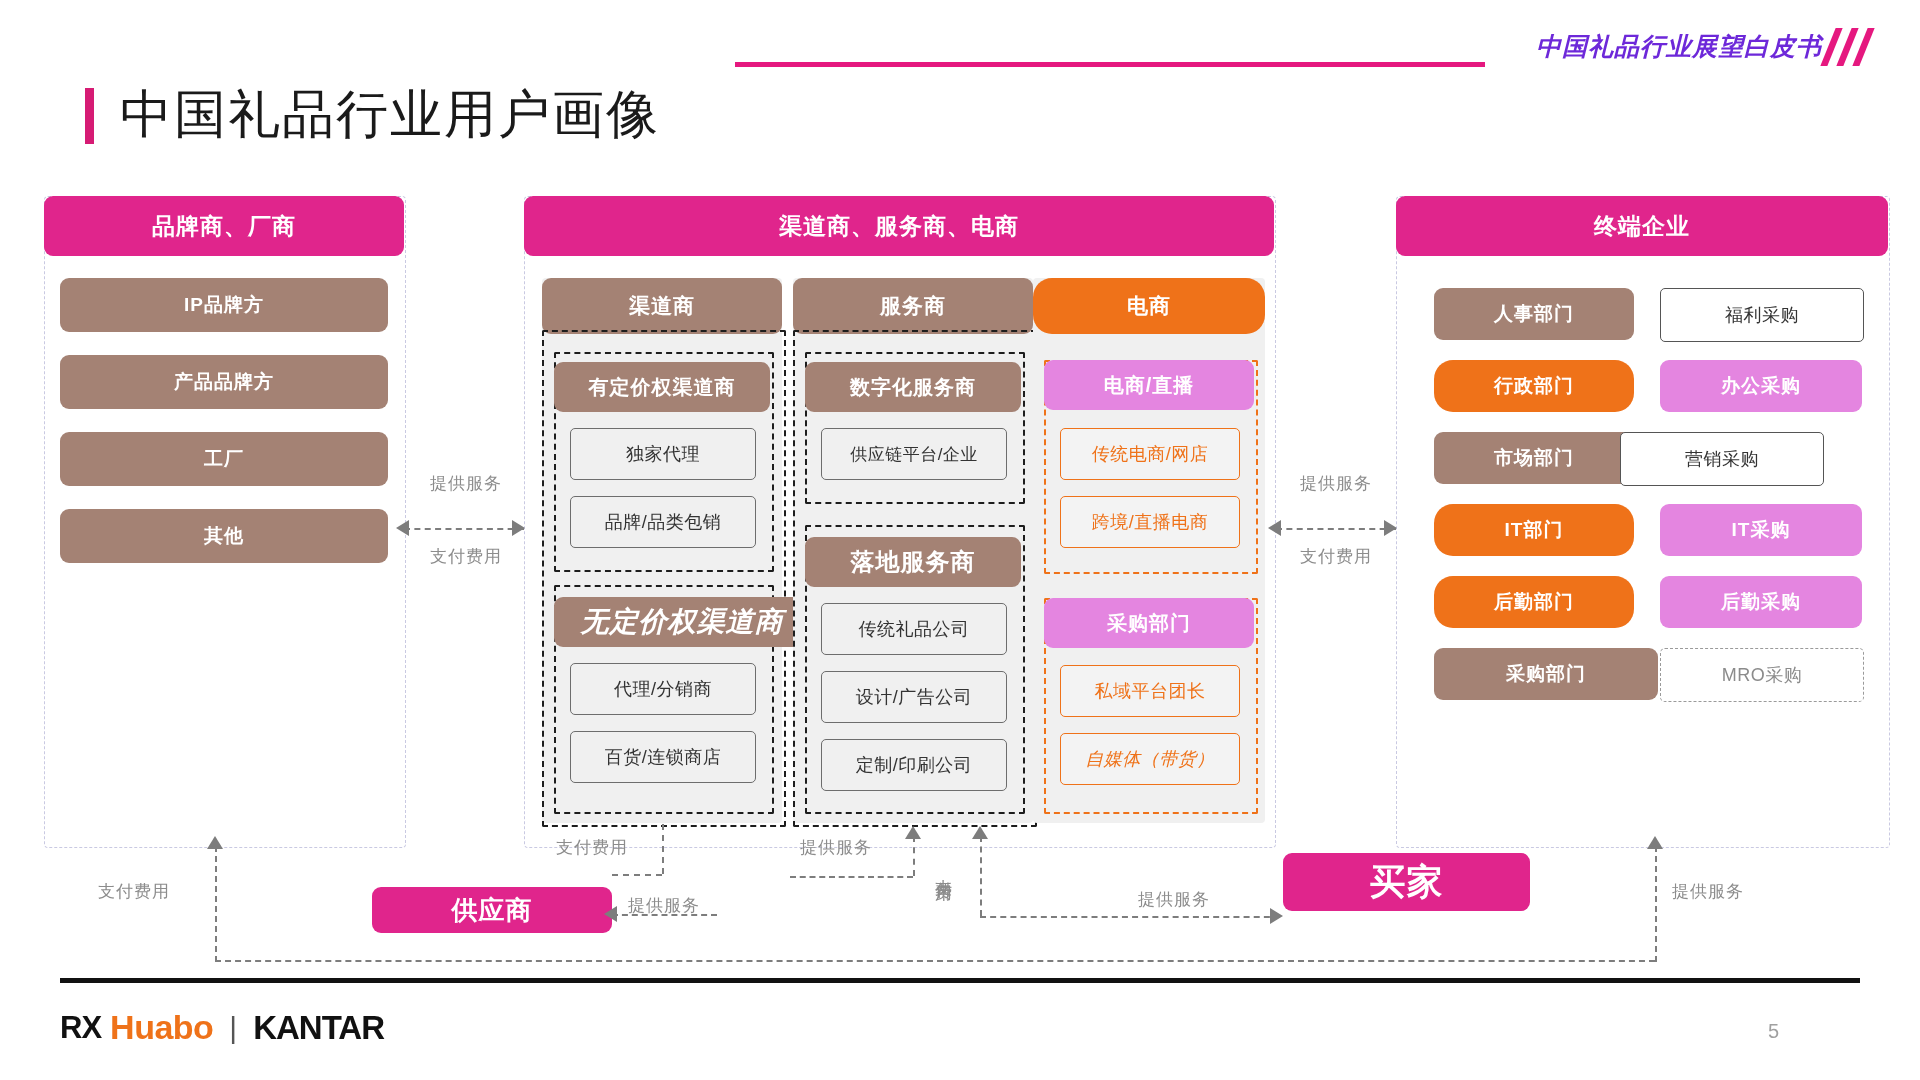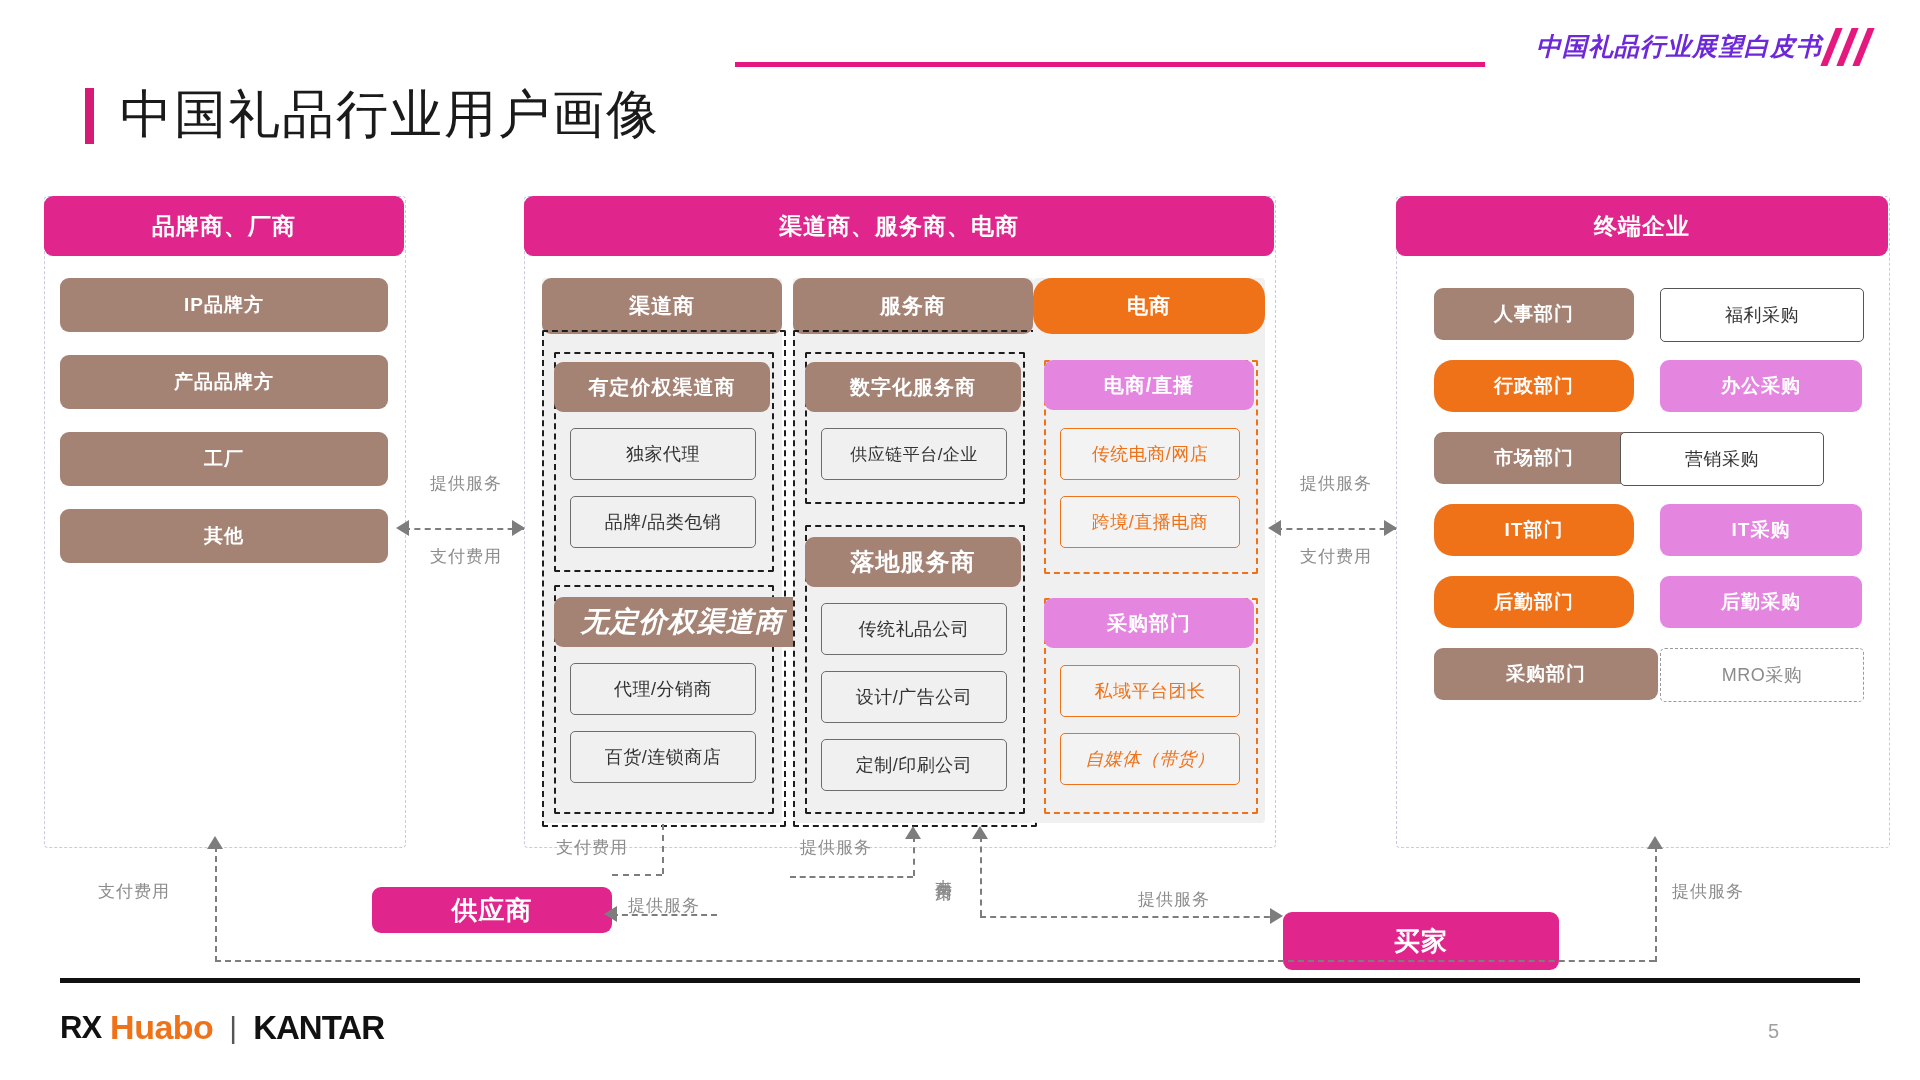--- a/index.html
+++ b/index.html
@@ -153,21 +153,21 @@
 <div class="tri r" style="left:512px;top:520px;"></div>
 <div class="lbl" style="left:430px;top:545px;">支付费用</div>
 
 <div class="lbl" style="left:1300px;top:472px;">提供服务</div>
 <div class="hline" style="left:1276px;top:528px;width:120px;"></div>
 <div class="tri l" style="left:1268px;top:520px;"></div>
 <div class="tri r" style="left:1384px;top:520px;"></div>
 <div class="lbl" style="left:1300px;top:545px;">支付费用</div>
 
 <div class="pink-head" style="left:372px;top:887px;width:240px;height:46px;font-size:26px;">供应商</div>
-<div class="pink-head" style="left:1283px;top:912px;width:276px;height:58px;font-size:26px;">买家</div>
+<div class="pink-head" style="left:1283px;top:853px;width:247px;height:58px;font-size:36px;">买家</div>
 
 <div class="hline" style="left:215px;top:960px;width:1440px;"></div>
 <div class="vline" style="left:215px;top:846px;height:116px;"></div>
 <div class="tri u" style="left:207px;top:836px;"></div>
 <div class="lbl" style="left:98px;top:880px;">支付费用</div>
 
 <div class="vline" style="left:1655px;top:846px;height:116px;"></div>
 <div class="tri u" style="left:1647px;top:836px;"></div>
 <div class="lbl" style="left:1672px;top:880px;">提供服务</div>
 

